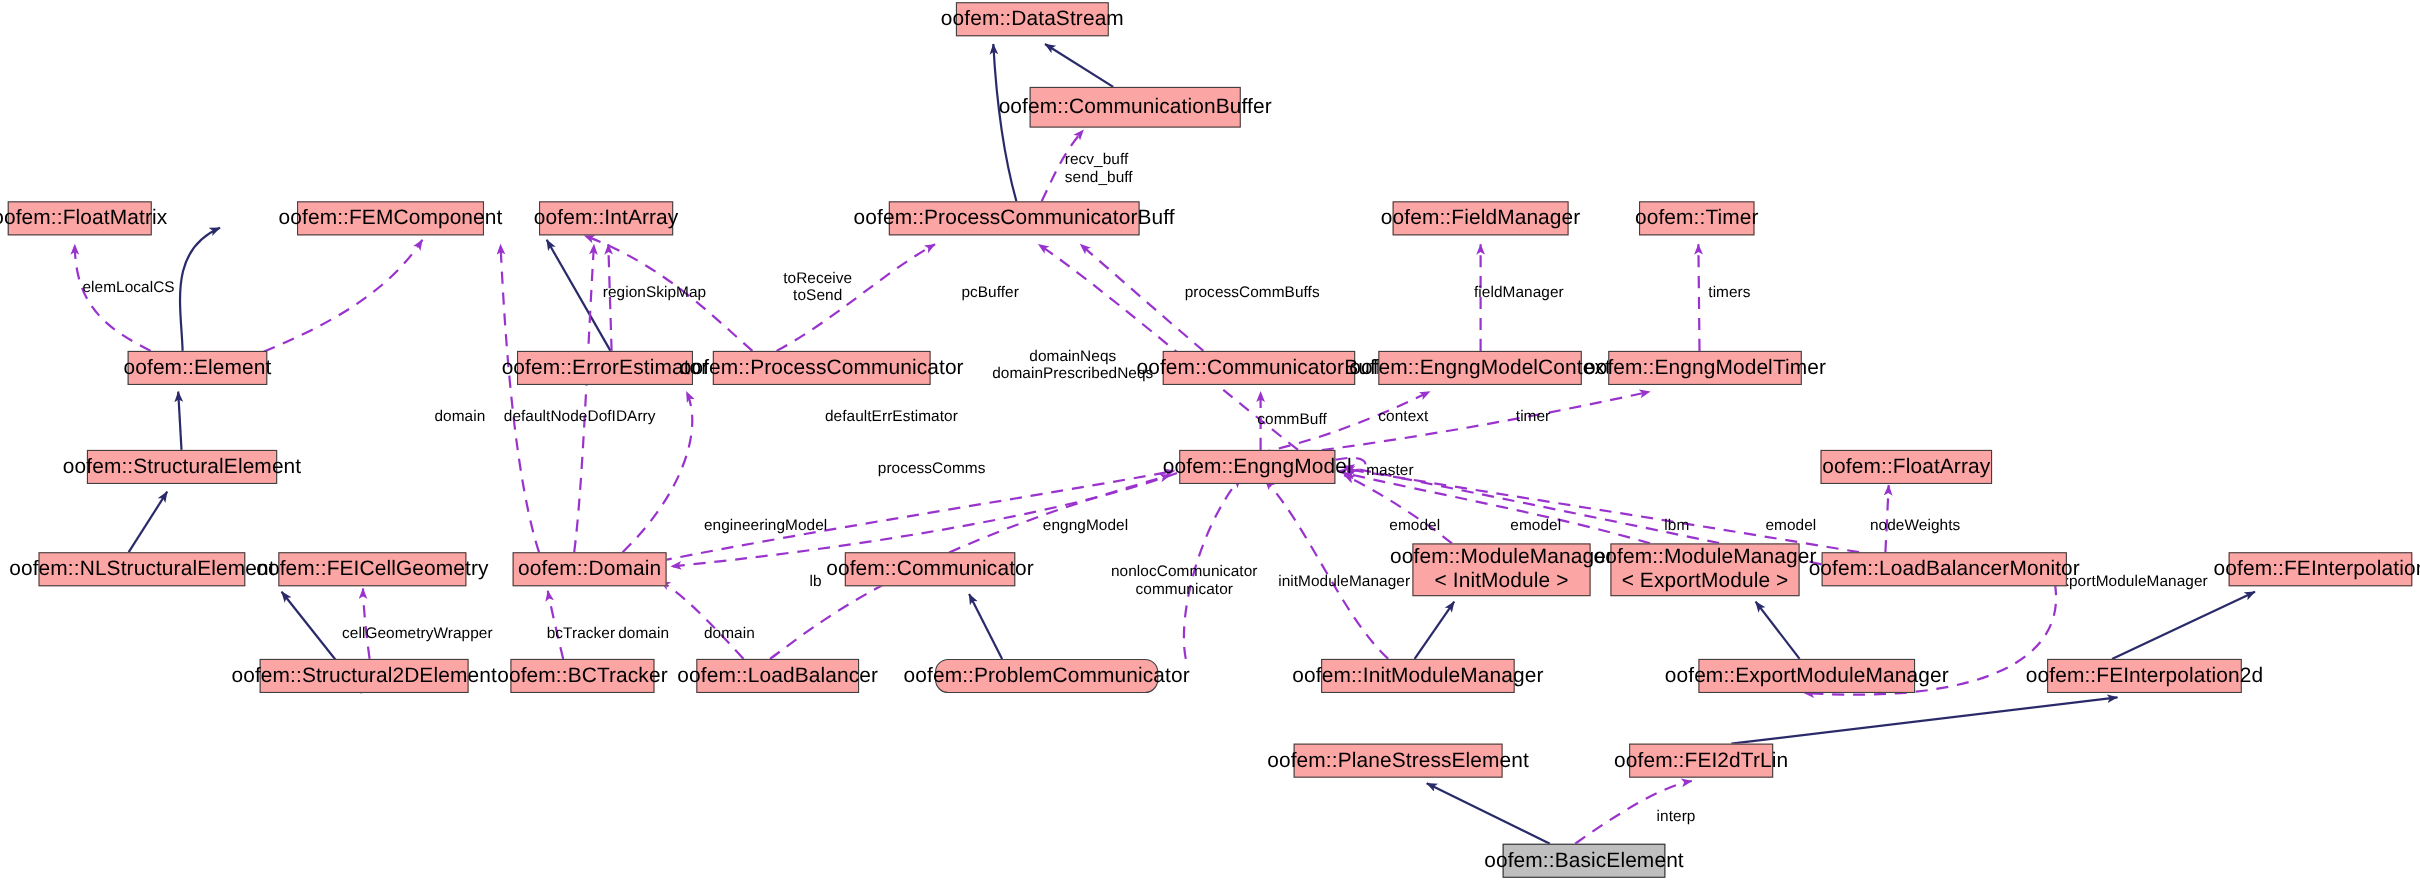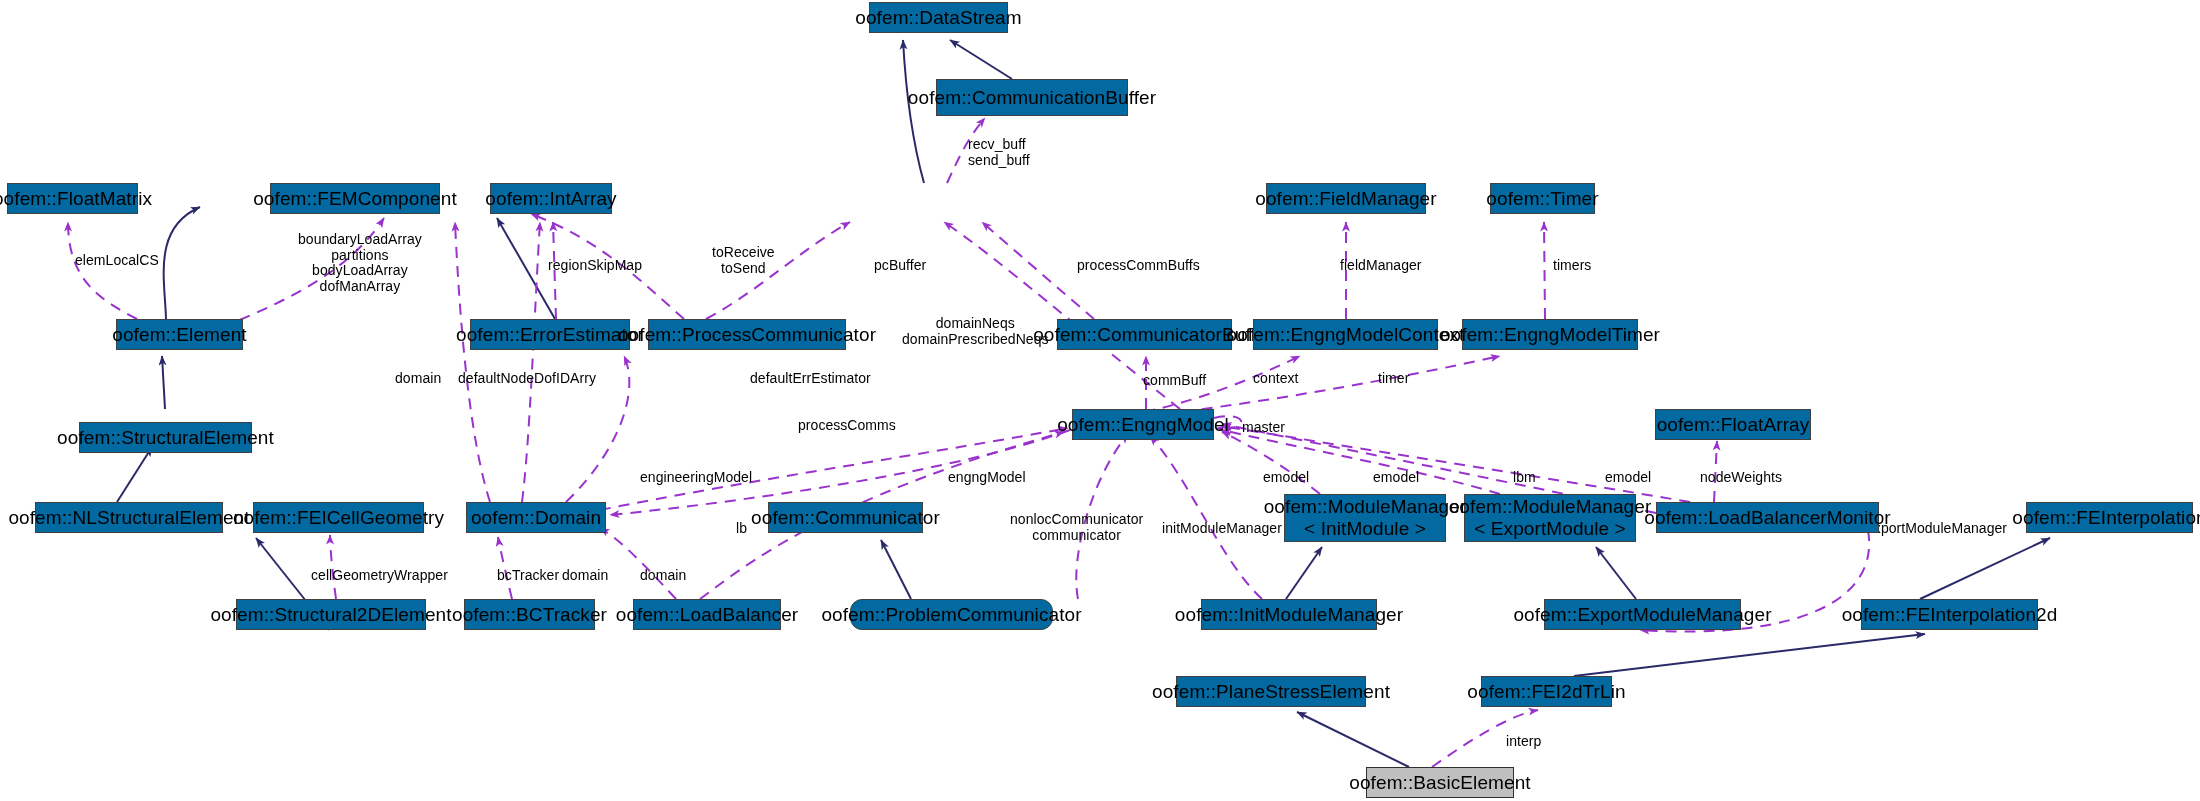--- a/index.html
+++ b/index.html
@@ -19,21 +19,21 @@
     position: absolute;
     left: 0;
     top: 0;
     width: 2200px;
     height: 801px;
     pointer-events: none;
   }
   .node {
     position: absolute;
     box-sizing: border-box;
-    background: #0369a1;
+    background: #fca5a5;
     border: 1.6px solid #404040;
     color: #000000;
     font-size: 19px;
     line-height: 1.12;
     display: flex;
     align-items: center;
     justify-content: center;
     text-align: center;
     white-space: pre;
     letter-spacing: 0.1px;
@@ -140,38 +140,39 @@
   <div class="node" style="left:869px;top:2px;width:139px;height:31px;">oofem::DataStream</div>
 
   <div class="node" style="left:936px;top:79px;width:192px;height:37px;">oofem::CommunicationBuffer</div>
 
   <div class="node" style="left:7px;top:183px;width:131px;height:31px;">oofem::FloatMatrix</div>
 
   <div class="node" style="left:270px;top:183px;width:170px;height:31px;">oofem::FEMComponent</div>
 
   <div class="node" style="left:490px;top:183px;width:122px;height:31px;">oofem::IntArray</div>
 
+  <div class="node" style="left:808px;top:183px;width:228px;height:31px;">oofem::ProcessCommunicatorBuff</div>
 
   <div class="node" style="left:1266px;top:183px;width:160px;height:31px;">oofem::FieldManager</div>
 
   <div class="node" style="left:1490px;top:183px;width:105px;height:31px;">oofem::Timer</div>
 
   <div class="node" style="left:116px;top:319px;width:127px;height:31px;">oofem::Element</div>
 
   <div class="node" style="left:470px;top:319px;width:160px;height:31px;">oofem::ErrorEstimator</div>
 
   <div class="node" style="left:648px;top:319px;width:198px;height:31px;">oofem::ProcessCommunicator</div>
 
   <div class="node" style="left:1057px;top:319px;width:175px;height:31px;">oofem::CommunicatorBuff</div>
 
   <div class="node" style="left:1253px;top:319px;width:185px;height:31px;">oofem::EngngModelContext</div>
 
   <div class="node" style="left:1462px;top:319px;width:176px;height:31px;">oofem::EngngModelTimer</div>
 
-  <div class="node" style="left:79px;top:422px;width:173px;height:31px;">oofem::StructuralElement</div>
+  <div class="node" style="left:79px;top:409px;width:173px;height:31px;">oofem::StructuralElement</div>
 
   <div class="node" style="left:1072px;top:409px;width:142px;height:31px;">oofem::EngngModel</div>
 
   <div class="node" style="left:1655px;top:409px;width:156px;height:31px;">oofem::FloatArray</div>
 
   <div class="node" style="left:35px;top:502px;width:188px;height:31px;">oofem::NLStructuralElement</div>
 
   <div class="node" style="left:253px;top:502px;width:171px;height:31px;">oofem::FEICellGeometry</div>
 
   <div class="node" style="left:466px;top:502px;width:140px;height:31px;">oofem::Domain</div>
@@ -206,24 +207,20 @@
 
   <div class="node" style="left:1481px;top:676px;width:131px;height:31px;">oofem::FEI2dTrLin</div>
 
   <div class="node current" style="left:1366px;top:767px;width:148px;height:31px;">oofem::BasicElement</div>
 
   <div class="edge-label left" style="left:968px;top:137px;">recv_buff
 send_buff</div>
 
   <div class="edge-label left" style="left:75px;top:253px;">elemLocalCS</div>
 
-  <div class="edge-label" style="left:298px;top:232px;">boundaryLoadArray
-partitions
-bodyLoadArray
-dofManArray</div>
 
   <div class="edge-label left" style="left:548px;top:258px;">regionSkipMap</div>
 
   <div class="edge-label" style="left:712px;top:245px;">toReceive
 toSend</div>
 
   <div class="edge-label left" style="left:874px;top:258px;">pcBuffer</div>
 
   <div class="edge-label left" style="left:1077px;top:258px;">processCommBuffs</div>
 

